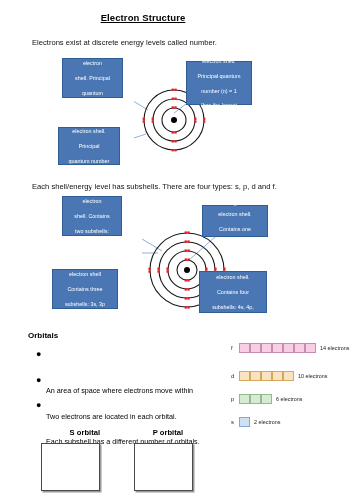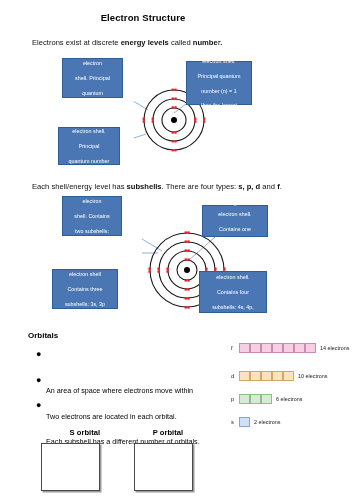--- a/index.html
+++ b/index.html
@@ -23,31 +23,32 @@
   }
 
   
   .title {
     position: absolute;
     left: 0; top: 12px;
     width: 286px;
     text-align: center;
     font-size: 9.5px;
     font-weight: bold;
+    text-decoration: underline;
     letter-spacing: 0.1px;
   }
 
   
   .para {
     position: absolute;
     font-size: 7.6px;
     line-height: 10px;
     color: #111;
   }
-  .para b { font-weight: bold; text-align: right; }
+  .para b { font-weight: normal; text-align: right; }
   #para-quanta { left: 32px; top: 38px; }
   #para-subshells { left: 32px; top: 182px; }
 
   
   .section-heading {
     position: absolute;
     font-size: 8px;
     font-weight: bold;
     text-align: right;
   }

